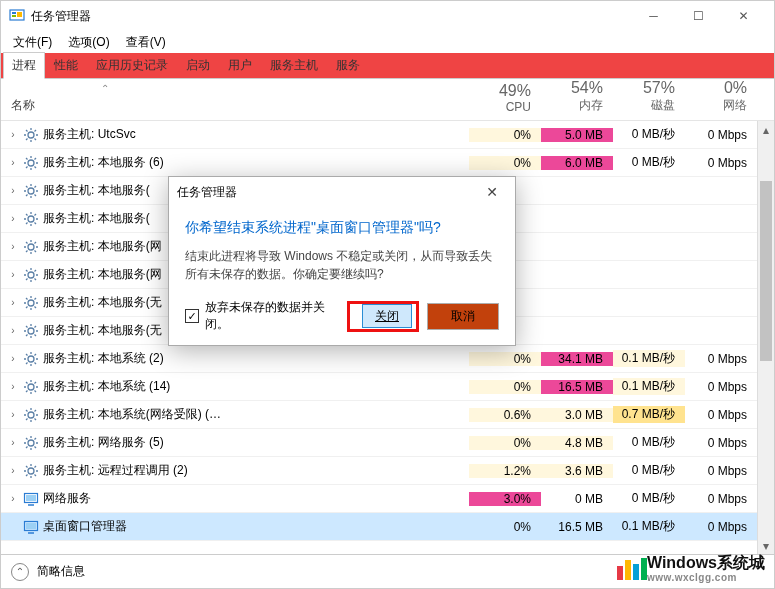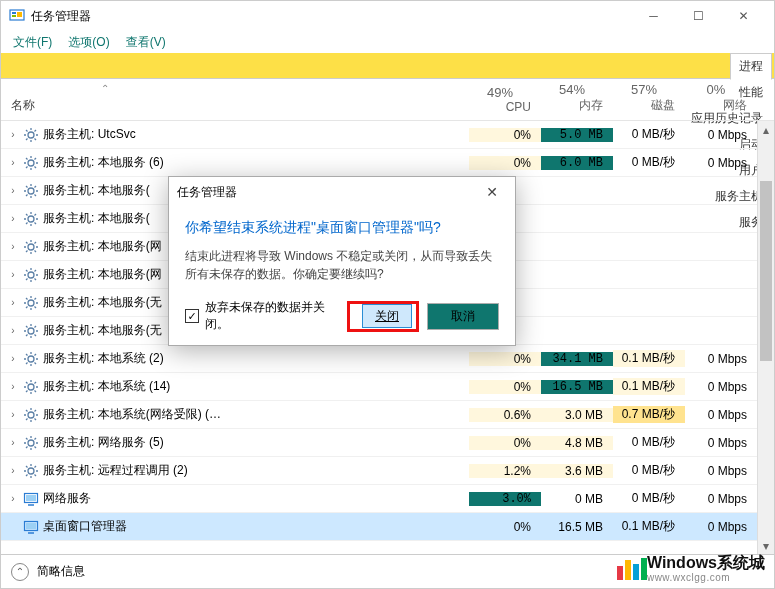--- a/index.html
+++ b/index.html
@@ -4,64 +4,64 @@
 <style>
 * { margin:0; padding:0; box-sizing:border-box; font-family:"Microsoft YaHei","Segoe UI",sans-serif; font-size:12px; }
 body { background:#fff; width:775px; height:589px; position:relative; overflow:hidden; }
 .win { width:775px; height:589px; border:1px solid #ccc; background:#fff; display:flex; flex-direction:column; }
 .titlebar { height:30px; display:flex; align-items:center; padding:0 8px; background:#fff; }
 .tb-icon { width:16px; height:16px; margin-right:6px; display:flex; align-items:center; justify-content:center; }
 .tb-title { flex:1; font-size:12px; color:#000; }
 .tb-btns { display:flex; }
 .tb-btn { width:45px; height:28px; display:flex; align-items:center; justify-content:center; color:#555; }
 .menubar { height:22px; display:flex; align-items:center; padding:0 6px; gap:4px; }
-.menubar span { padding:2px 6px; color:#0f766e; }
-.tabstrip { height:26px; display:flex; align-items:flex-end; padding:0 2px; border-bottom:1px solid #ccc; background:#fde047;flex-direction:column;}
+.menubar span { padding:2px 6px; color:#000000; }
+.tabstrip { height:26px; display:flex; align-items:flex-end; padding:0 2px; border-bottom:1px solid #ccc; background:#ef4444;}
 .tab { padding:4px 8px; border:1px solid transparent; margin-bottom:-1px; color:#333; }
 .tab.active { background:#fff; border:1px solid #ccc; border-bottom-color:#fff; }
 .headers { display:flex; height:42px; border-bottom:1px solid #e5e5e5; }
 .h-name { flex:1; display:flex; align-items:flex-end; padding:0 10px 6px; color:#444; position:relative;}
 .h-name .sort { position:absolute; top:4px; left:100px; color:#888; font-size:10px;}
 .h-col { width:72px; text-align:right; padding:4px 10px 6px 0; display:flex; flex-direction:column; justify-content:flex-end; }
-.h-col .pct { color:#666; font-size:13px;text-align:center; }
+.h-col .pct { color:#666; font-size:16px; }
 .h-col .lbl { color:#666; }
 .rows { flex:1; overflow:hidden; position:relative; }
 .row { display:flex; height:28px; align-items:center; border-bottom:1px solid #f0f0f0; }
 .row.selected { background:#cde8ff; }
 .r-name { flex:1; display:flex; align-items:center; padding-left:6px; overflow:hidden; white-space:nowrap; }
 .chev { width:12px; text-align:center; color:#666; font-size:10px; }
 .ricon { width:16px; height:16px; margin:0 4px; display:flex; align-items:center; justify-content:center; }
 .r-cell { width:72px; text-align:right; padding-right:10px; }
 .heat1 { background:#fff7dd; }
-.heat2 { background:#0f766e;font-family:Liberation Mono, monospace; }
+.heat2 { background:#ec4899; }
 .heat3 { background:#ffe38f; }
 .scrollbar { position:absolute; right:0; top:0; bottom:0; width:17px; background:#f0f0f0; border-left:1px solid #ddd;}
 .scrollbar .thumb { position:absolute; left:2px; right:2px; top:60px; height:180px; background:#c2c2c2; }
 .scrollbar .arr { position:absolute; left:0; right:0; height:17px; display:flex; align-items:center; justify-content:center; color:#666;}
 .footer { height:34px; border-top:1px solid #ccc; display:flex; align-items:center; padding:0 10px; }
 .circle { width:18px; height:18px; border:1px solid #888; border-radius:50%; display:flex; align-items:center; justify-content:center; margin-right:8px; color:#555; font-size:10px;}
 .dialog { position:absolute; left:168px; top:176px; width:348px; background:#fff; border:1px solid #aaa; box-shadow:0 5px 25px rgba(0,0,0,.3); }
 .dlg-title { height:30px; display:flex; align-items:center; padding:0 8px; }
 .dlg-title .t { flex:1; }
 .dlg-close { width:30px; text-align:center; color:#444; font-size:14px;}
 .dlg-body { padding:12px 16px; }
 .dlg-head { color:#0066cc; font-size:14px; margin-bottom:10px; }
 .dlg-msg { color:#444; line-height:1.5; margin-bottom:16px; }
 .dlg-actions { display:flex; align-items:center; gap:0; }
 .chk { width:14px; height:14px; border:1px solid #333; margin-right:6px; display:inline-flex; align-items:center; justify-content:center; font-size:11px;}
 .dlg-actions .lab { flex:1; }
-.btn { min-width:72px; padding:4px 12px; border:1px solid #adadad; background:#0f766e; text-align:center; margin-left:8px; }
+.btn { min-width:72px; padding:4px 12px; border:1px solid #adadad; background:#c2410c; text-align:center; margin-left:8px; }
 .btn.primary { background:#cfe8fc; border-color:#2a8dd4; }
 .redbox { border:3px solid #e11; padding:4px; display:inline-block;text-decoration:underline; }
 .watermark { position:absolute; right:10px; bottom:6px; display:flex; align-items:center; }
 .wm-bars { display:flex; gap:2px; align-items:flex-end;}
 .wm-bars i { width:6px; display:block;}
 .wm-text { line-height:1.1; }
 .wm-text .big { font-size:16px; font-weight:bold; color:#111;}
-.wm-text .sm { font-size:10px; color:#888; letter-spacing:.5px;}
+.wm-text .sm { font-size:10px; color:#888; letter-spacing:.5px;font-weight:bold;}
 .gear svg, .mon svg, .appico svg { width:16px; height:16px; }
 </style>
 </head>
 <body>
 
 <div class="win">
 
   <div class="titlebar">
     <span class="tb-icon appico">
       <svg viewBox="0 0 16 16">

